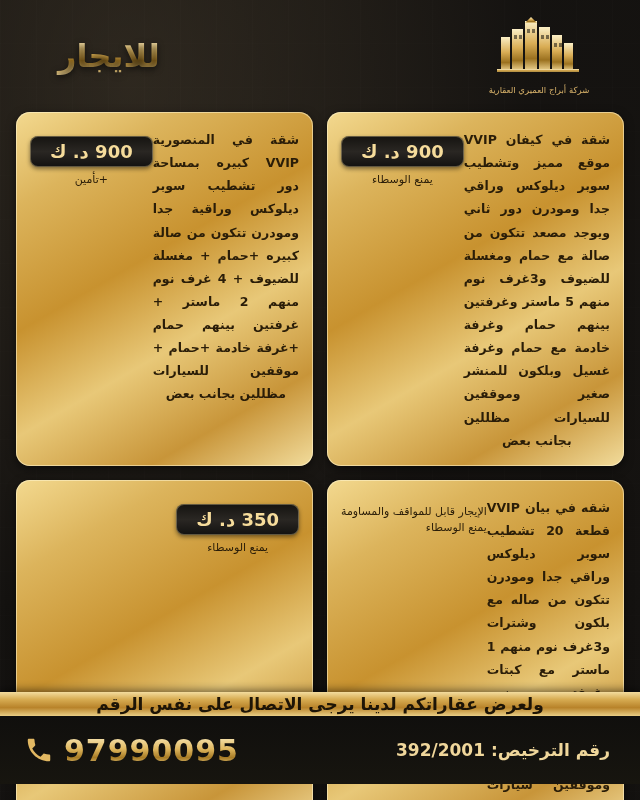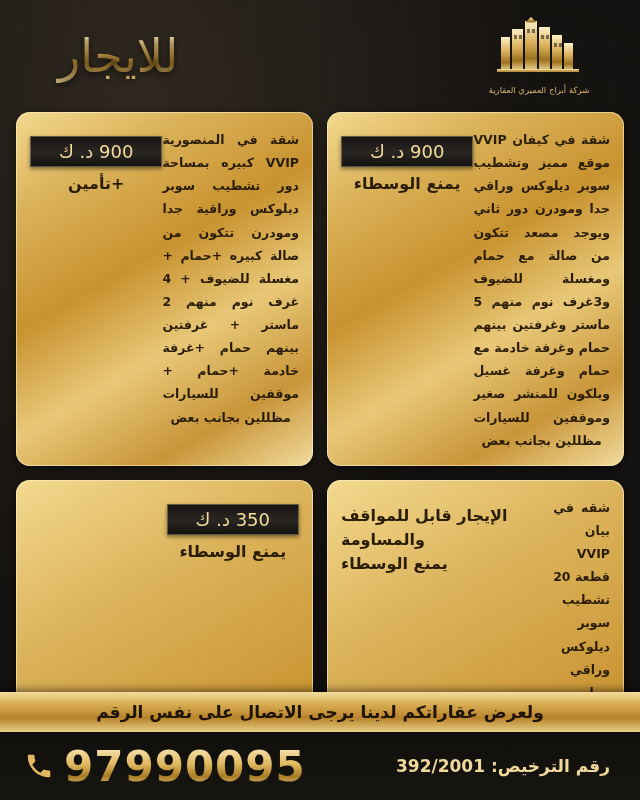--- a/index.html
+++ b/index.html
@@ -49,22 +49,22 @@
   }
   .logo-mark svg { display:block; }
   .logo-sub {
     font-size: 8.5px;
     color: #d9b濁;
     color: #d8b26a;
     letter-spacing: .3px;
     white-space: nowrap;
   }
   .title {
-    font-size: 46px;
-    font-weight: normal;
+    font-size: 32px;
+    font-weight: bold;
     letter-spacing: 2px;
     background: linear-gradient(180deg, #fdf3d0 0%, #e3bb63 38%, #a97c25 62%, #f0d491 100%);
     -webkit-background-clip: text;
     background-clip: text;
     color: transparent;
     text-shadow: 0 2px 6px rgba(0,0,0,.6);
     padding-left: 40px;
   }
 
   
@@ -99,42 +99,42 @@
     margin-top: 8px;
     display: flex;
     flex-direction: column;
     align-items: center;
     gap: 5px;
   }
   .price {
     background: linear-gradient(180deg, #151310 0%, #2a2723 50%, #121110 100%);
     color: #f6dc9b;
     font-size: 18px;
-    font-weight: normal;
-    padding: 5px 29px;
-    border-radius: 0;
+    font-weight: bold;
+    padding: 5px 20px;
+    border-radius: 8px;
     box-shadow: 0 2px 4px rgba(0,0,0,.45), inset 0 0 0 1px rgba(246,220,155,.35);
     letter-spacing: .5px;
   }
   .note {
-    font-size: 16px;
-    font-weight: bold;
+    font-size: 11px;
+    font-weight: normal;
     color: #2a1d08;
-    text-align: left;
+    text-align: right;
     line-height: 1.5;
   }
 
   
   .footer {
     position: absolute;
     left: 0; right: 0; bottom: 0;
     height: 108px;
   }
   .footer-band {
-    height: 40px;
+    height: 24px;
     background: linear-gradient(180deg, #f3dc9e 0%, #d8ad53 30%, #b8832a 65%, #e9cd84 100%);
     display: flex;
     align-items: center;
     justify-content: center;
     box-shadow: 0 -2px 8px rgba(0,0,0,.5);
   }
   .footer-band span {
     font-size: 17px;
     font-weight: bold;
     color: #1d1406;
@@ -148,21 +148,21 @@
     padding: 0 30px 0 24px;
     background: linear-gradient(180deg, #100f0d 0%, #17150f 100%);
   }
   .phone {
     display: flex;
     align-items: center;
     gap: 10px;
     direction: ltr;
   }
   .phone-number {
-    font-size: 42px;
+    font-size: 30px;
     font-weight: bold;
     background: linear-gradient(180deg, #fdf2cc 0%, #e0b85f 45%, #a87c26 70%, #f2d997 100%);
     -webkit-background-clip: text;
     background-clip: text;
     color: transparent;
     letter-spacing: 1px;
   }
   .license {
     font-size: 17px;
     font-weight: bold;

